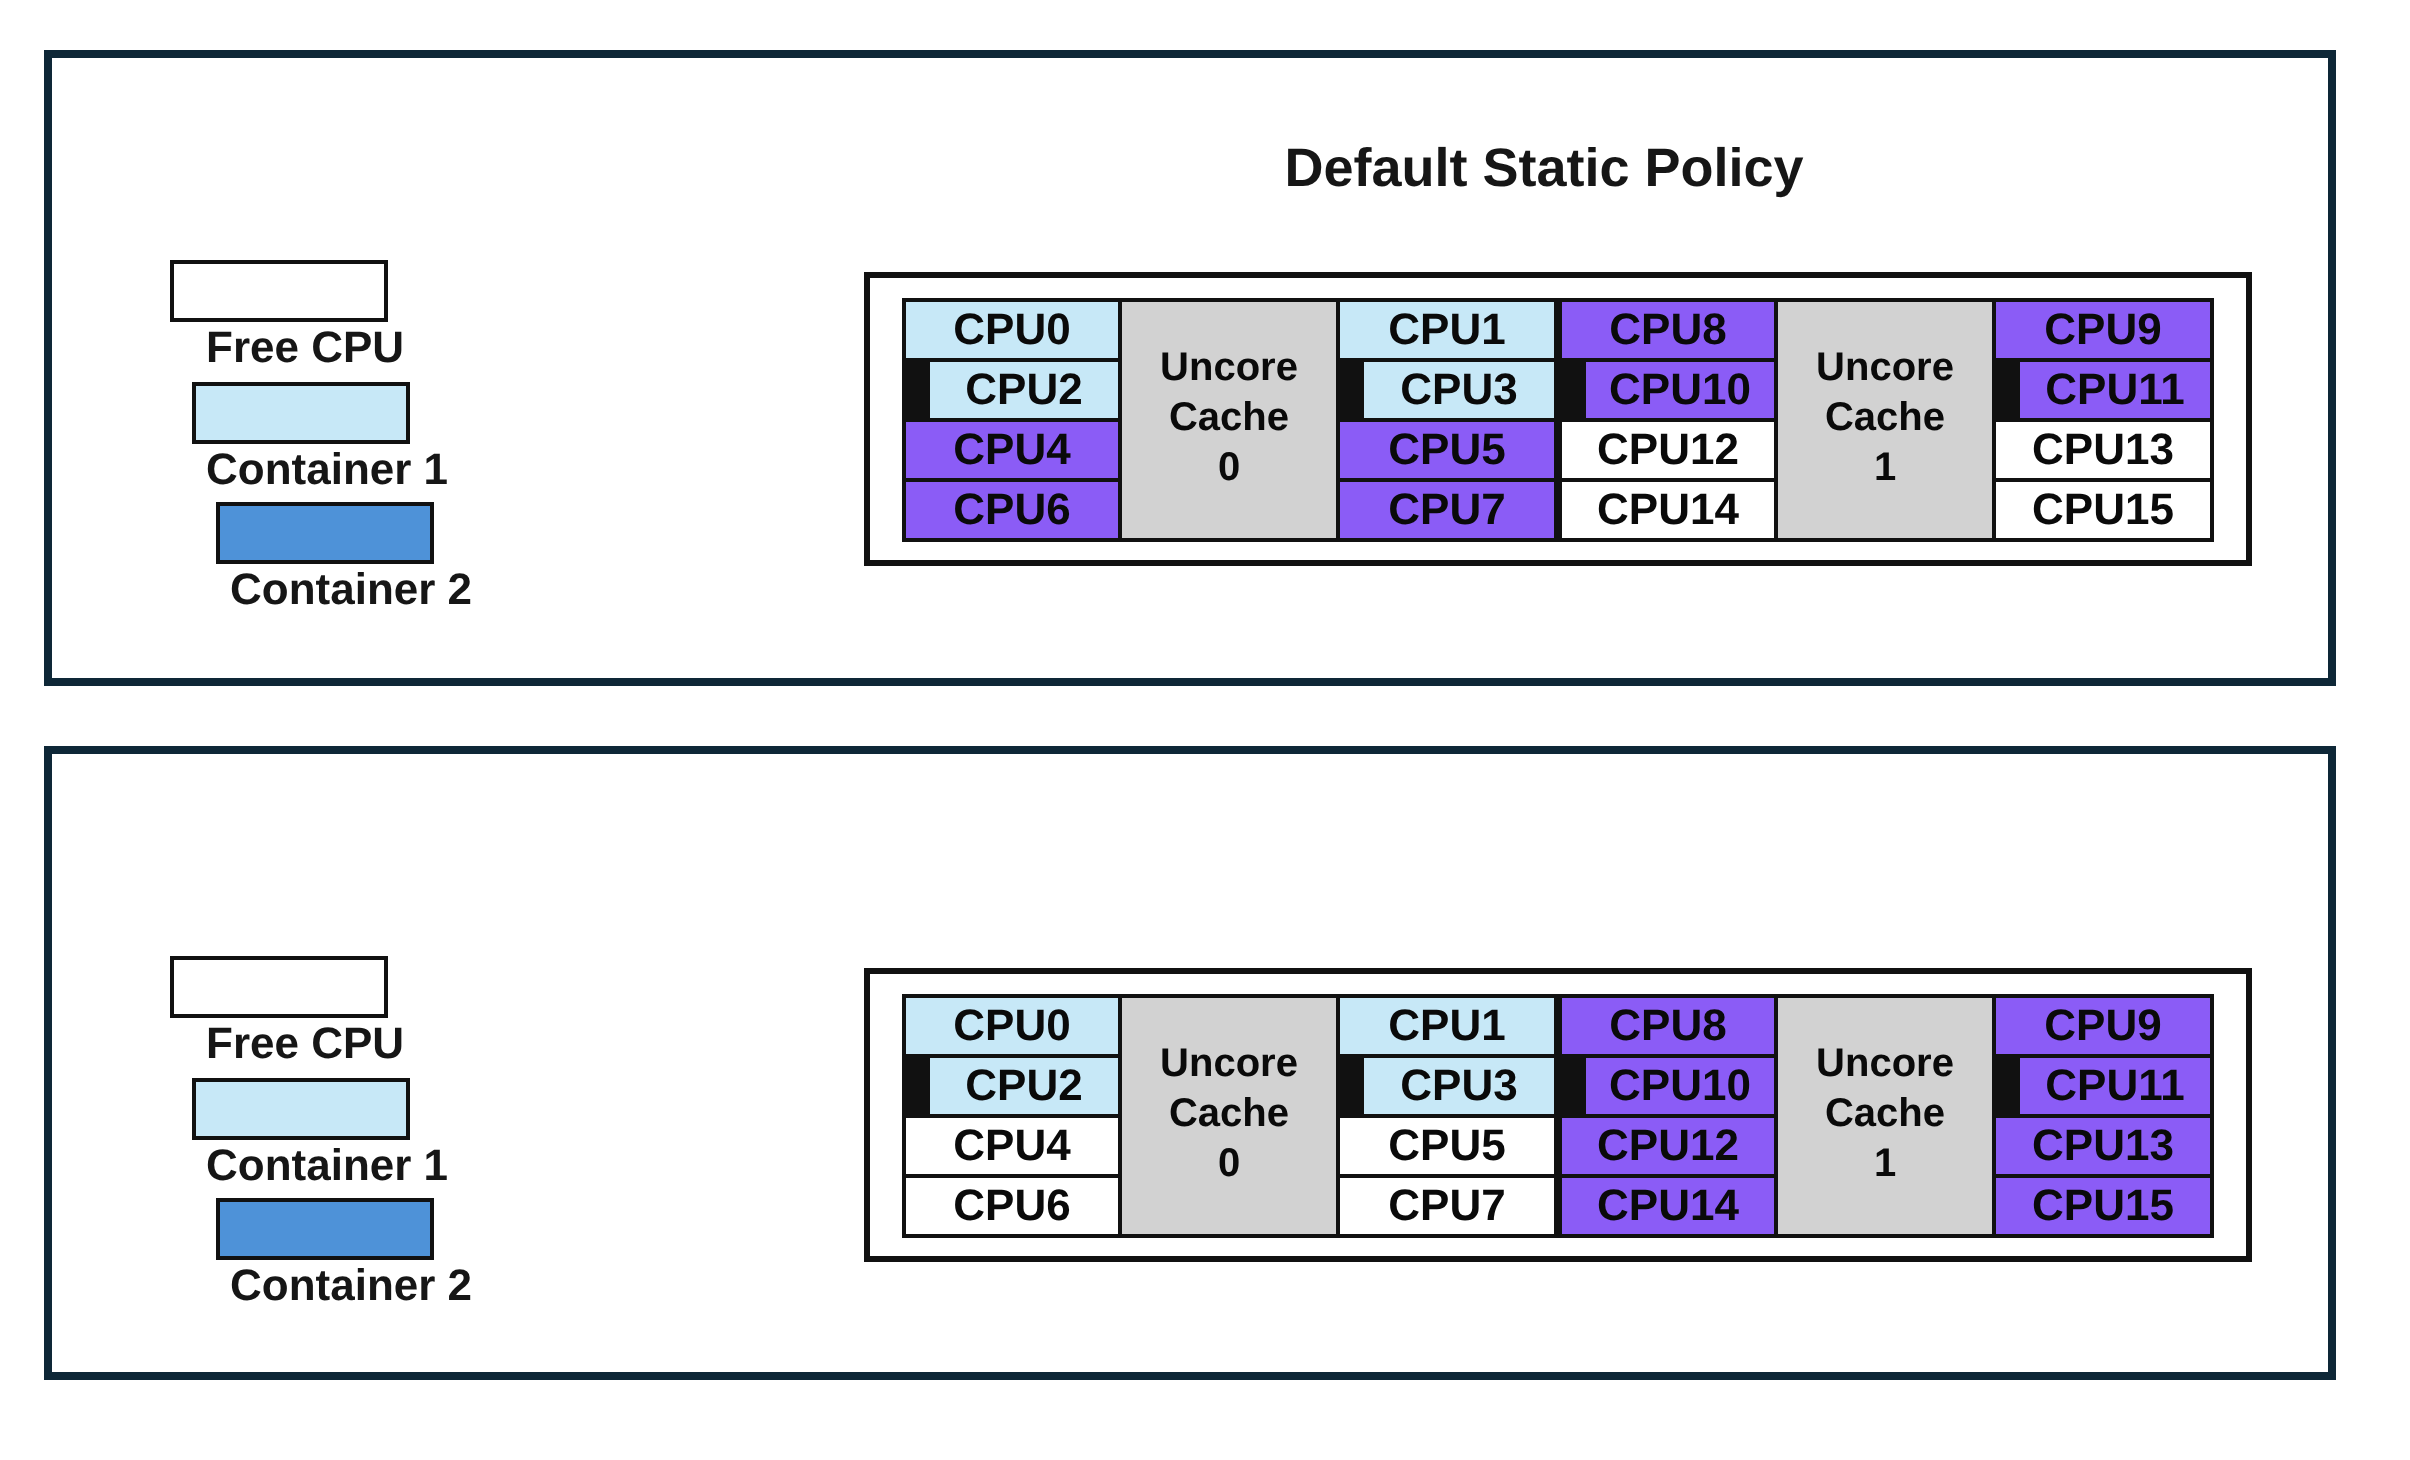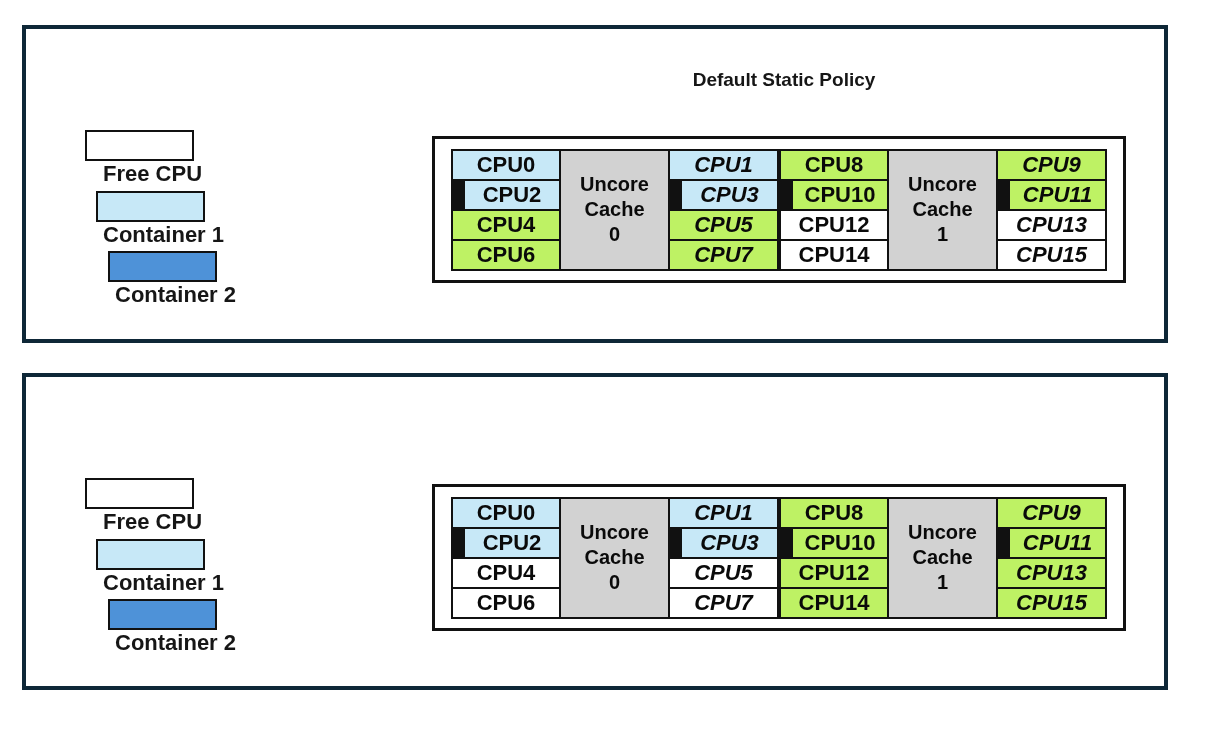--- a/index.html
+++ b/index.html
@@ -9,22 +9,22 @@
     overflow:hidden;
   }
   .panel{
     position:absolute;left:22px;width:1146px;background:#fff;
     border:4px solid #0e2737;box-sizing:border-box;
   }
   .panel.p1{top:25px;height:318px;}
   .panel.p2{top:373px;height:317px;}
 
   .panel-title{
-    position:absolute;left:408px;top:40px;width:700px;
-    text-align:center;font-size:19px;font-weight:bold;color:#161616;
+    position:absolute;left:396px;top:40px;width:700px;
+    text-align:center;font-size:27px;font-weight:bold;color:#161616;
     letter-spacing:0px;white-space:nowrap;
   }
 
   .legend-item{
     position:absolute;left:51px;display:flex;align-items:center;flex-direction:column;
   }
   .legend-item.l1{top:101px;}
   .legend-item.l2{top:162px;text-align:right;}
   .legend-item.l3{top:222px;margin-left:12px;}
   .swatch{
@@ -47,26 +47,26 @@
     grid-auto-rows:28px;
     gap:2px;padding:2px;background:#111;
   }
   .cell{
     display:flex;align-items:center;justify-content:center;
     font-size:22px;font-weight:bold;color:#0a0a0a;
     background:#fff;overflow:hidden;white-space:nowrap;
   }
   .cell.free{background:#ffffff;}
   .cell.c1{background:#c7e8f7;}
-  .cell.c2{background:#bef264;text-align:center;}
+  .cell.c2{background:#8b5cf6;text-align:center;}
   .swatch.free{background:#ffffff;}
   .swatch.c1{background:#c7e8f7;}
   .swatch.c2{background:#4e92d8;}
   .cL{grid-column:1;}
-  .cR{grid-column:3;font-style:italic;}
+  .cR{grid-column:3;}
   .r1{grid-row:1;} .r2{grid-row:2;margin-left:12px;} .r3{grid-row:3;} .r4{grid-row:4;}
   .cache{
     grid-column:2;grid-row:1/5;background:#d2d2d2;
     white-space:pre-line;text-align:center;line-height:1.25;
     font-size:20px;
   }
 </style>
 </head>
 <body>
 

